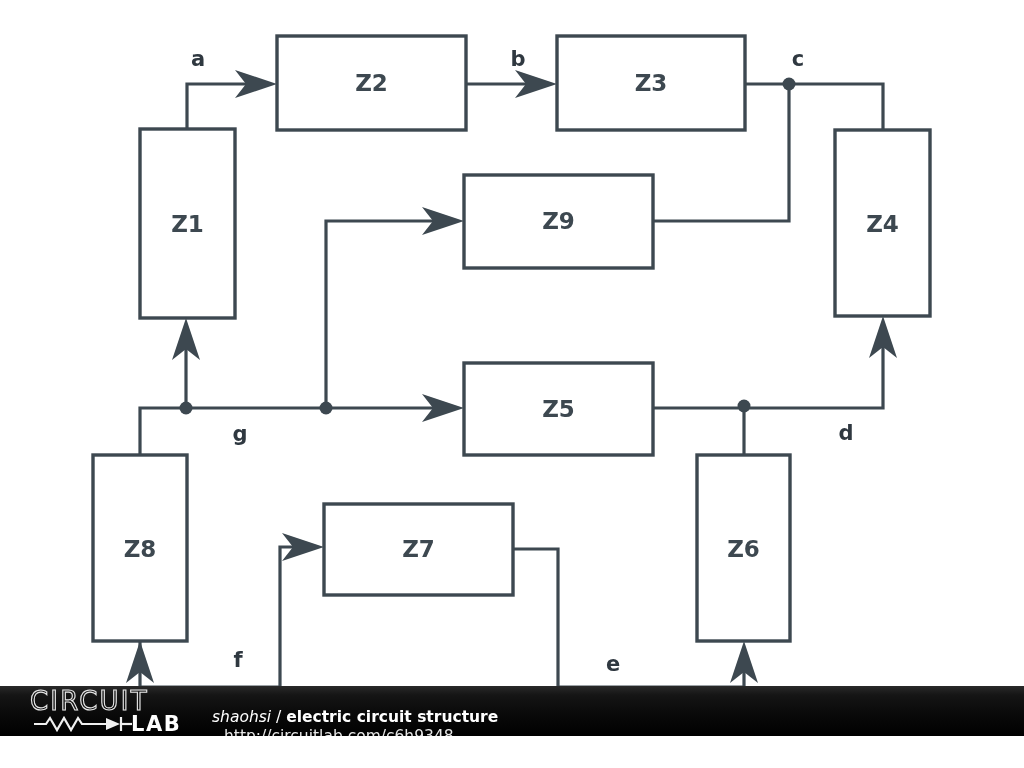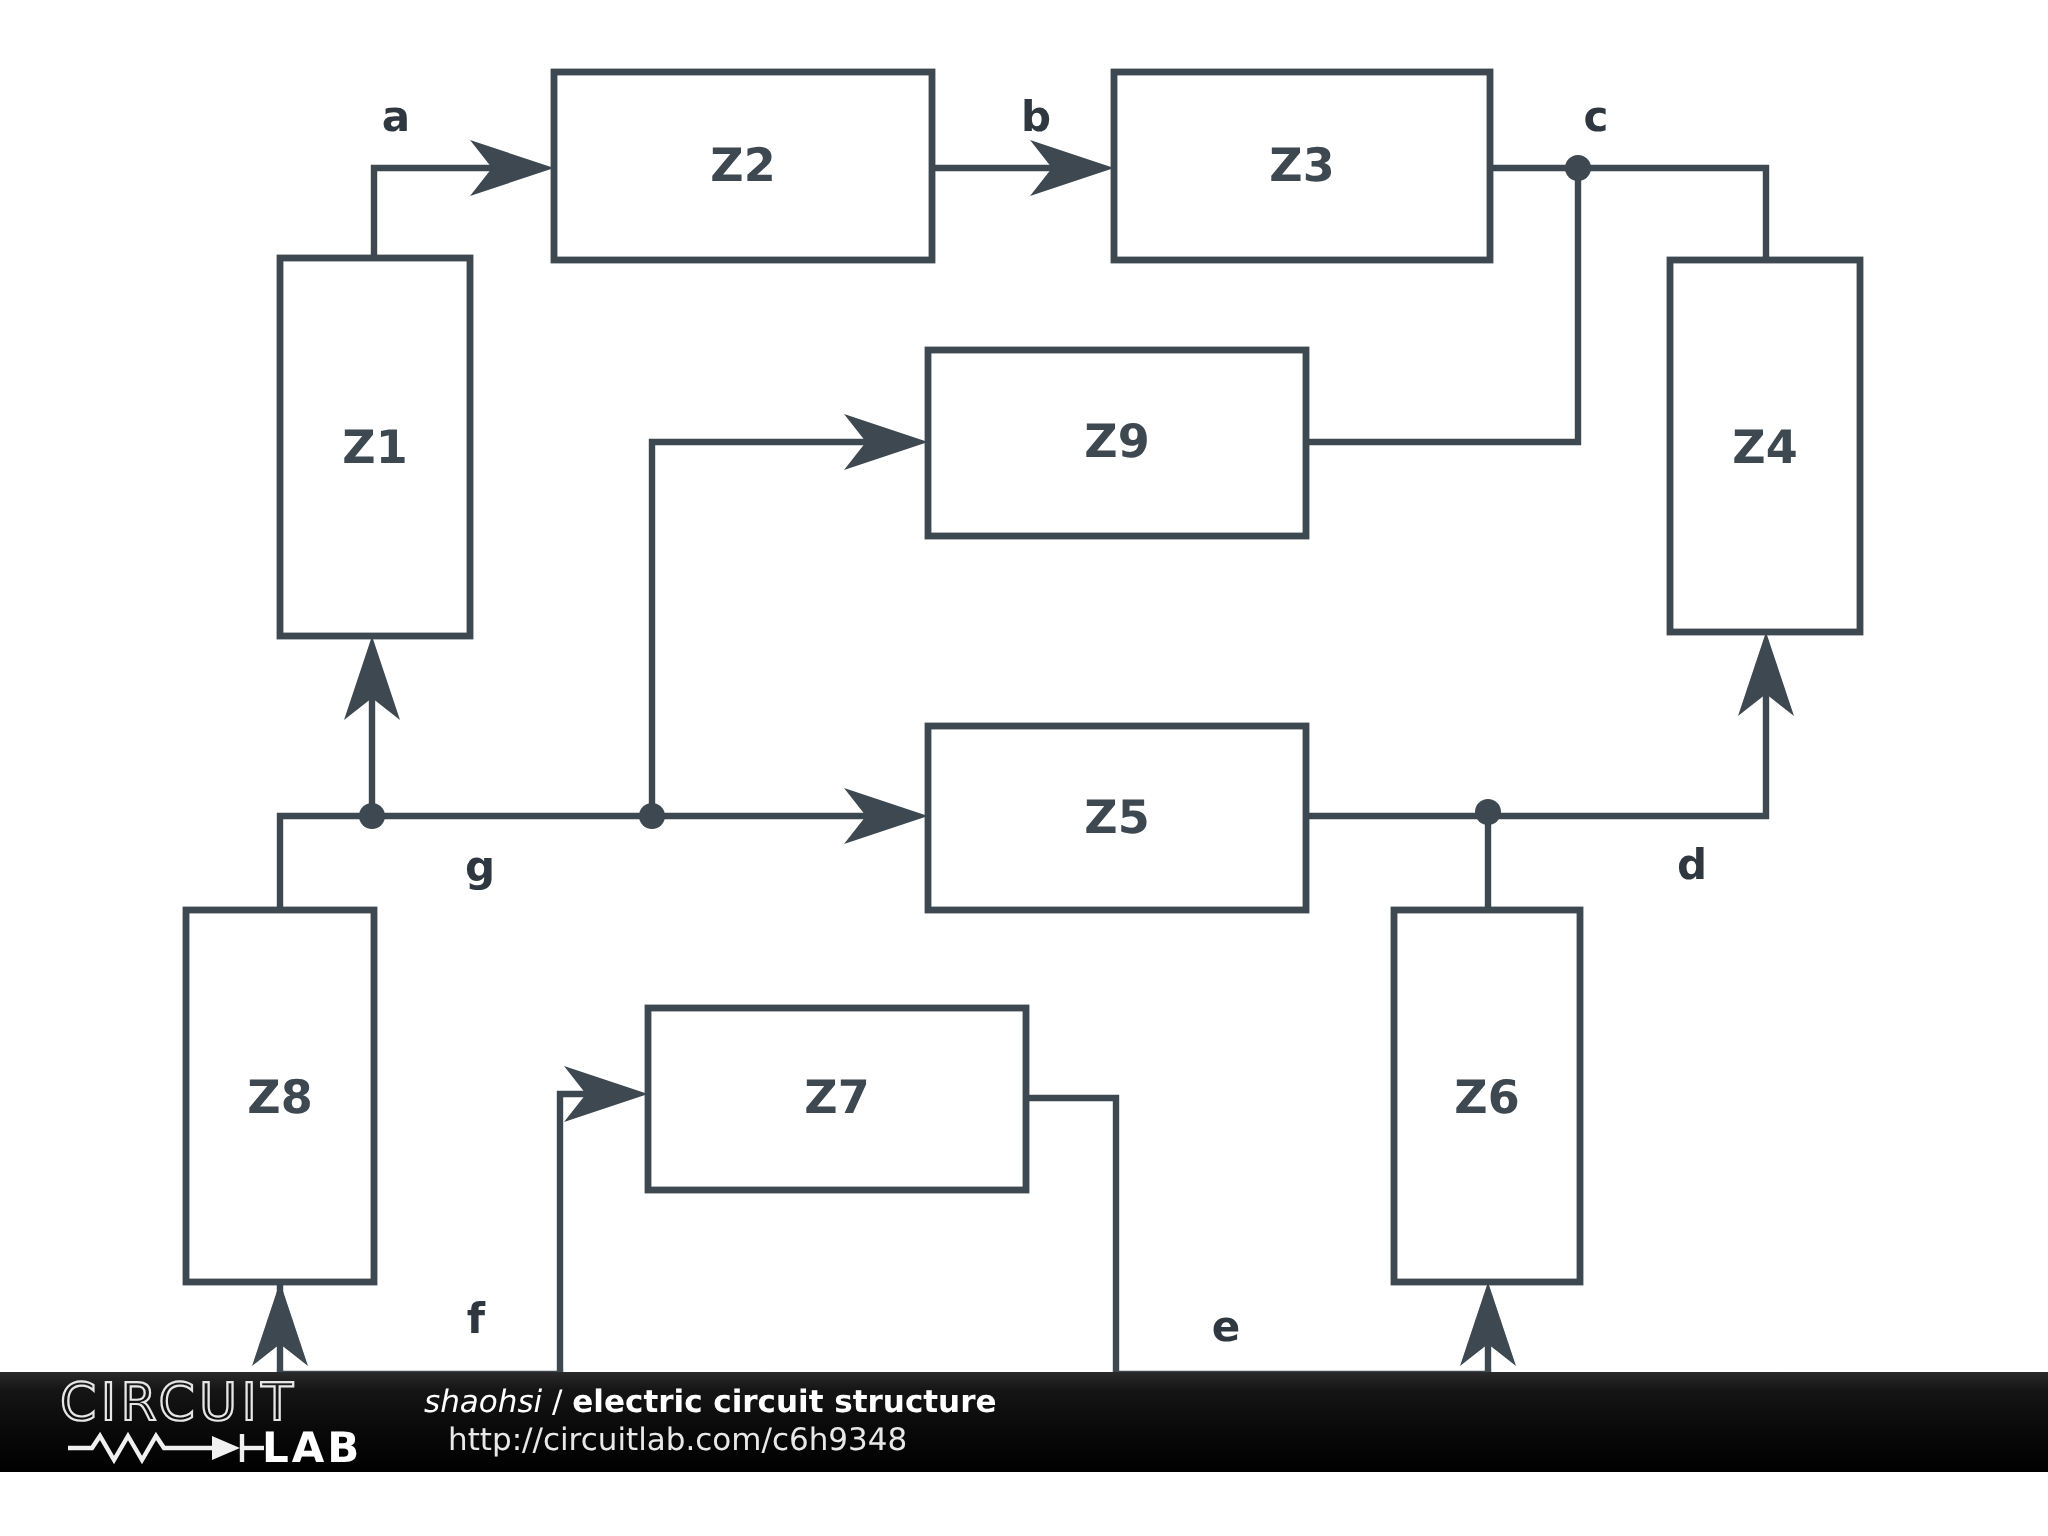--- a/index.html
+++ b/index.html
@@ -85,20 +85,21 @@
     position: absolute;
     left: 212px;
     top: 6px;
     line-height: 1.22;
     white-space: nowrap;
   }
   .footer-line1 {
     font-family: "DejaVu Sans", "Liberation Sans", sans-serif;
     font-size: 15.5px;
     color: #ffffff;
+    margin-top: 16px;
   }
   .footer-user {
     font-style: italic;
     font-weight: normal;
   }
   .footer-sep { font-style: normal; font-weight: normal; }
   .footer-title { font-weight: bold; }
   .footer-line2 {
     font-family: "DejaVu Sans", "Liberation Sans", sans-serif;
     font-size: 15.5px;

